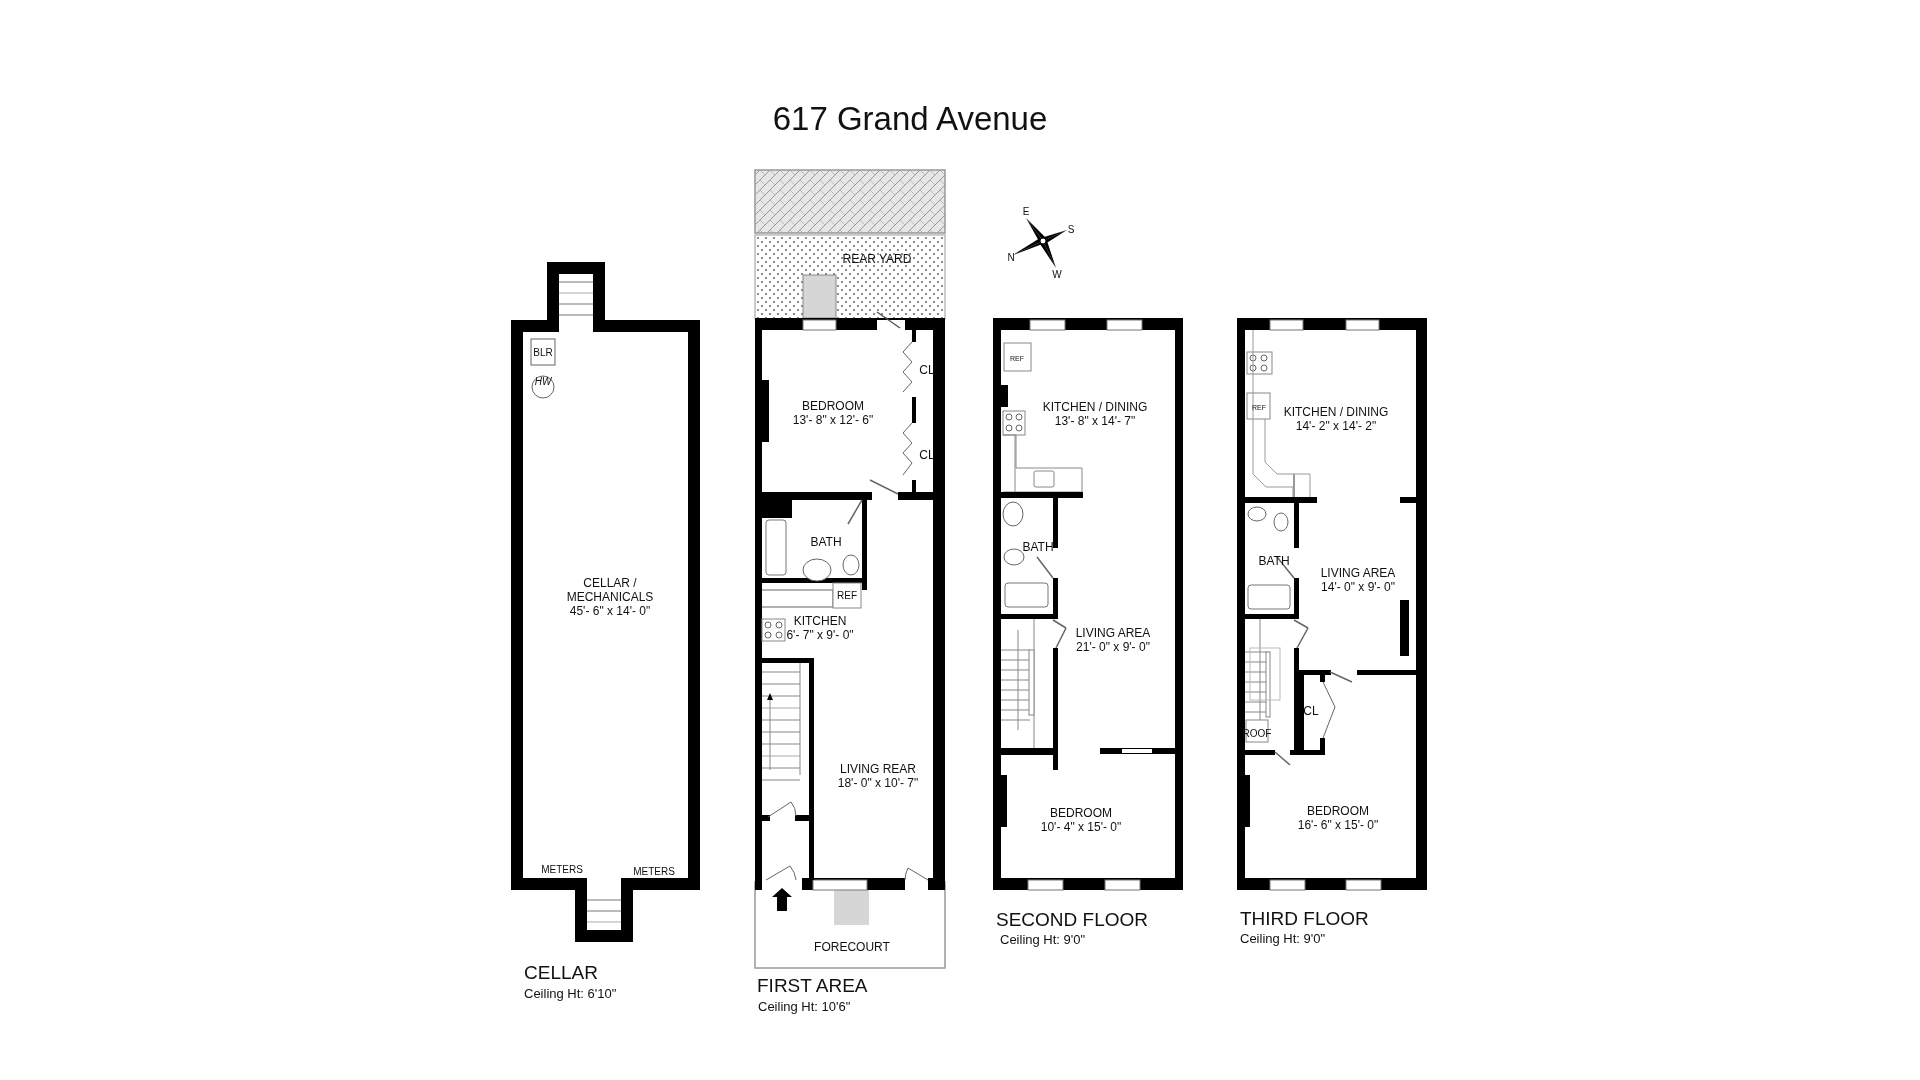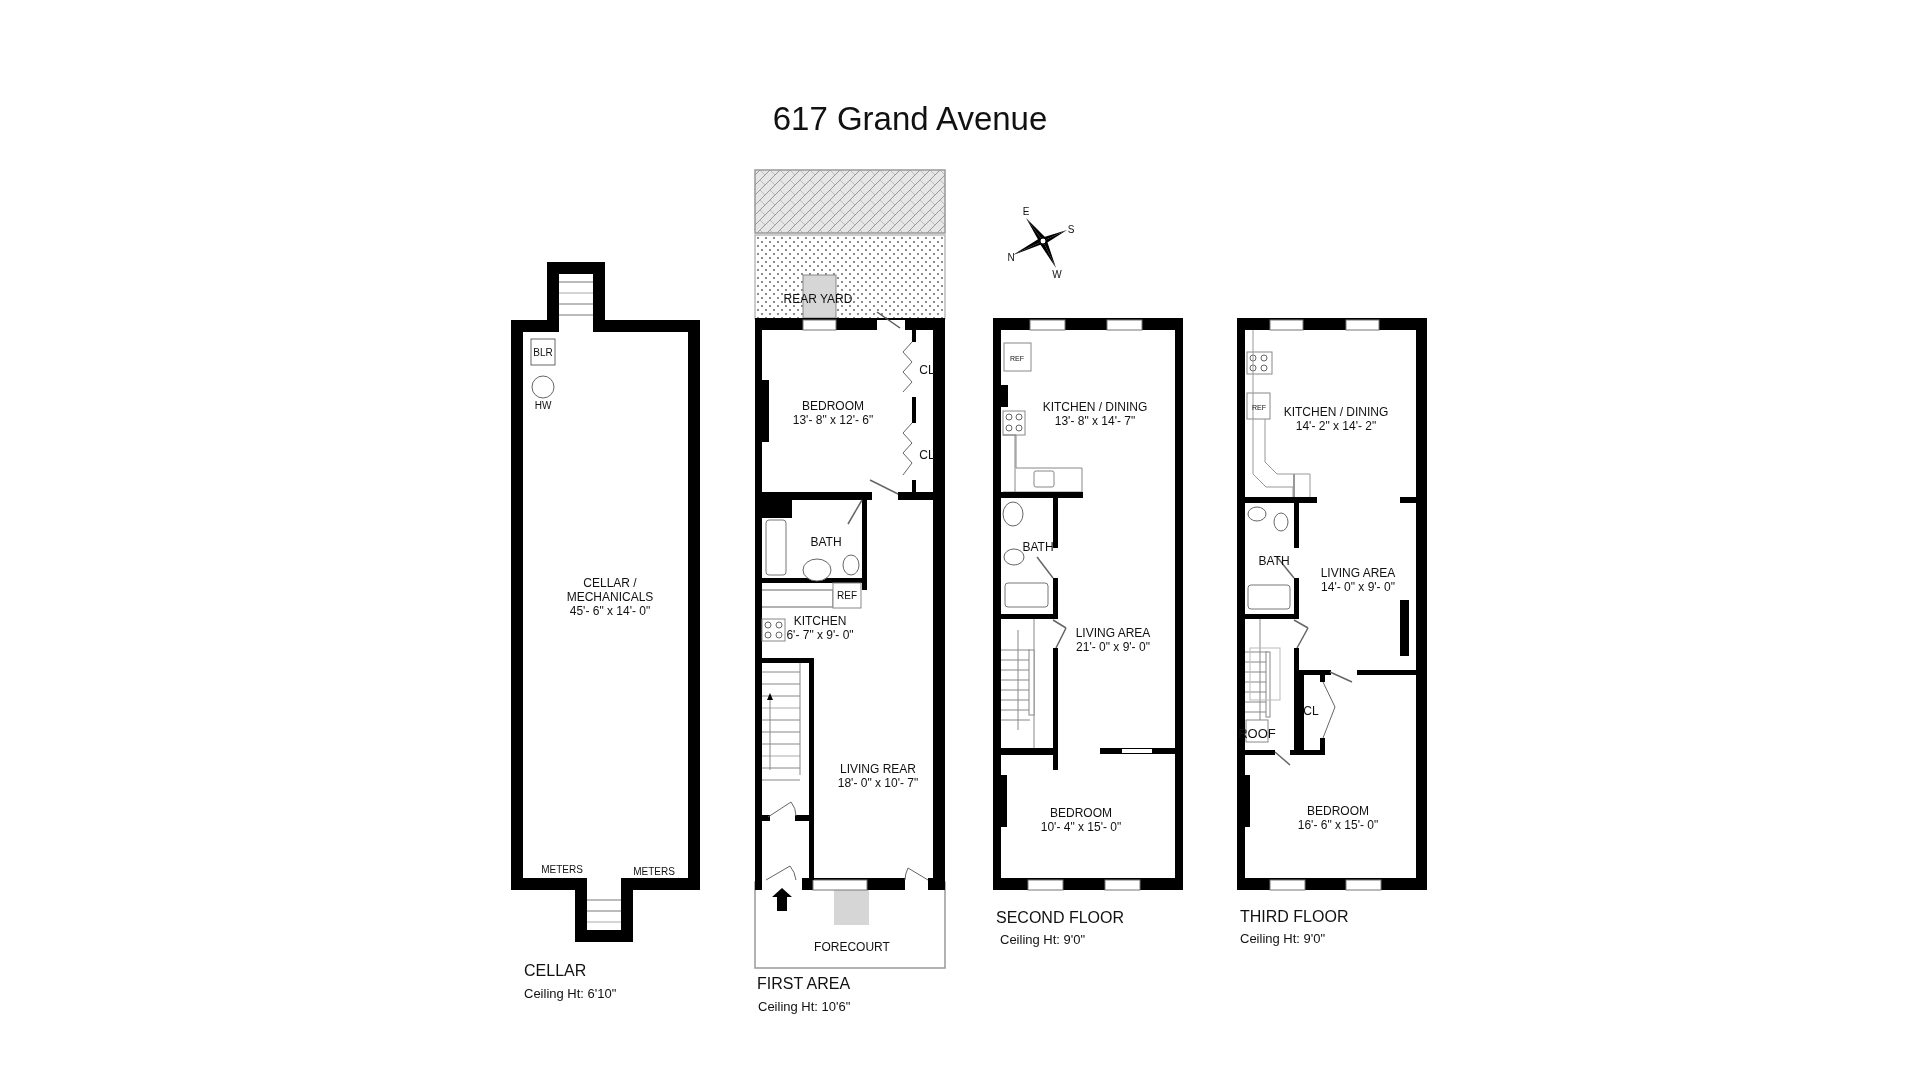--- a/index.html
+++ b/index.html
@@ -2,21 +2,21 @@
 <html><head>
 <meta charset="utf-8">
 <style>
   html, body { margin: 0; padding: 0; background: #ffffff; }
   body { width: 1920px; height: 1080px; position: relative; overflow: hidden; font-family: "Liberation Sans", sans-serif; color: #111; }
   .title { position: absolute; left: 0; width: 1820px; top: 100px; text-align: center; font-size: 33px; color: #111; }
   svg.plan { position: absolute; left: 0; top: 0; }
   .lbl { position: absolute; text-align: center; font-size: 12px; line-height: 14px; color: #111; white-space: nowrap; transform: translateX(-50%); }
   .lbl .dim { display: block; }
   .small { font-size: 10px; }
-  .floor-name { position: absolute; font-size: 16px; color: #111; white-space: nowrap; }
+  .floor-name { position: absolute; font-size: 19px; color: #111; white-space: nowrap; }
   .floor-ceil { position: absolute; font-size: 13px; color: #111; white-space: nowrap; }
 </style>
 </head>
 <body>
 
 <div class="title">617 Grand Avenue</div>
 
 <svg class="plan" width="1920" height="1080" viewBox="0 0 1920 1080">
   <defs>
     <pattern id="dots" width="8" height="8" patternUnits="userSpaceOnUse">
@@ -264,32 +264,32 @@
     <circle cx="0" cy="0" r="3" fill="#fff" stroke="#000" stroke-width="1"></circle>
   </g>
 </svg>
 
 <div class="lbl small" style="left:1026px; top:205px;">E</div>
 <div class="lbl small" style="left:1071px; top:223px;">S</div>
 <div class="lbl small" style="left:1057px; top:268px;">W</div>
 <div class="lbl small" style="left:1011px; top:251px;">N</div>
 
 <div class="lbl small" style="left:543px; top:346px;">BLR</div>
-<div class="lbl small" style="left:543px; top:399px;">HW</div>
+<div class="lbl small" style="left:543px; top:375px;font-style:italic;">HW</div>
 <div class="lbl" style="left:610px; top:576px;">
   <span class="dim">CELLAR /</span>
   <span class="dim">MECHANICALS</span>
   <span class="dim">45'- 6" x 14'- 0"</span>
 </div>
 <div class="lbl small" style="left:562px; top:863px;">METERS</div>
 <div class="lbl small" style="left:654px; top:865px;">METERS</div>
 <div class="floor-name" style="left:524px; top:962px;">CELLAR</div>
 <div class="floor-ceil" style="left:524px; top:986px;">Ceiling Ht: 6'10"</div>
 
-<div class="lbl" style="left:818px; top:252px;margin-top:40px;">REAR YARD</div>
+<div class="lbl" style="left:877px; top:252px;">REAR YARD</div>
 <div class="lbl" style="left:833px; top:399px;">
   <span class="dim">BEDROOM</span>
   <span class="dim">13'- 8" x 12'- 6"</span>
 </div>
 <div class="lbl" style="left:927px; top:363px;">CL</div>
 <div class="lbl" style="left:927px; top:448px;">CL</div>
 <div class="lbl" style="left:826px; top:535px;">BATH</div>
 <div class="lbl small" style="left:847px; top:589px;">REF</div>
 <div class="lbl" style="left:820px; top:614px;">
   <span class="dim">KITCHEN</span>
@@ -324,19 +324,19 @@
 <div class="lbl" style="left:1336px; top:405px;">
   <span class="dim">KITCHEN / DINING</span>
   <span class="dim">14'- 2" x 14'- 2"</span>
 </div>
 <div class="lbl" style="left:1274px; top:554px;">BATH</div>
 <div class="lbl" style="left:1358px; top:566px;">
   <span class="dim">LIVING AREA</span>
   <span class="dim">14'- 0" x 9'- 0"</span>
 </div>
 <div class="lbl" style="left:1311px; top:704px;">CL</div>
-<div class="lbl small" style="left:1257px; top:727px; font-size:13px;">ROOF</div>
+<div class="lbl small" style="left:1257px; top:727px; font-size:10px;">ROOF</div>
 <div class="lbl" style="left:1338px; top:804px;">
   <span class="dim">BEDROOM</span>
   <span class="dim">16'- 6" x 15'- 0"</span>
 </div>
 <div class="floor-name" style="left:1240px; top:908px;">THIRD FLOOR</div>
 <div class="floor-ceil" style="left:1240px; top:931px;">Ceiling Ht: 9'0"</div>
 
 </body></html>

